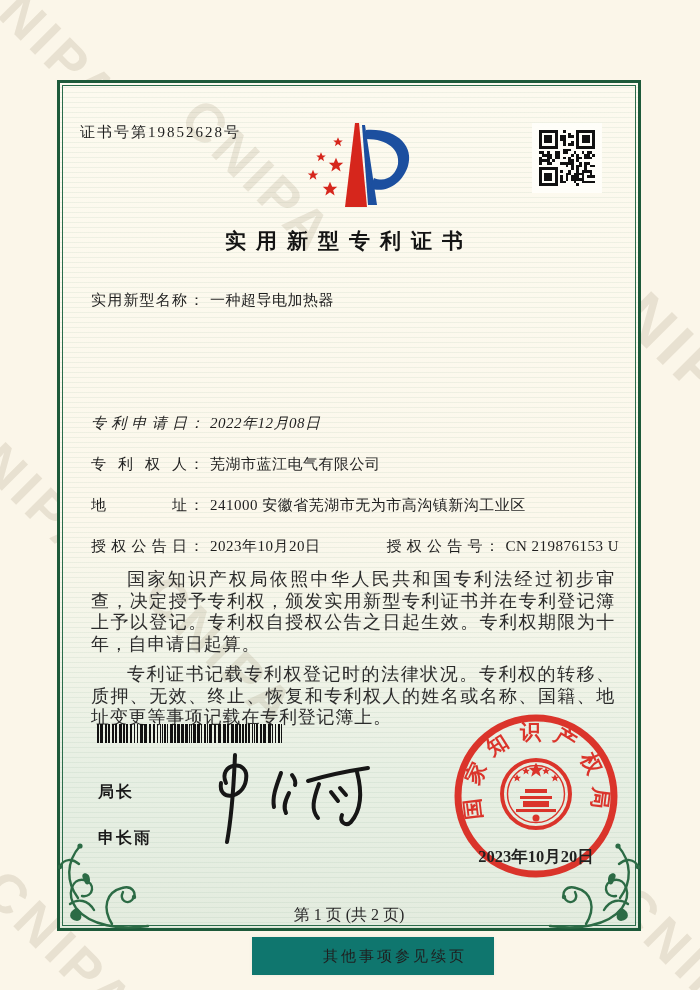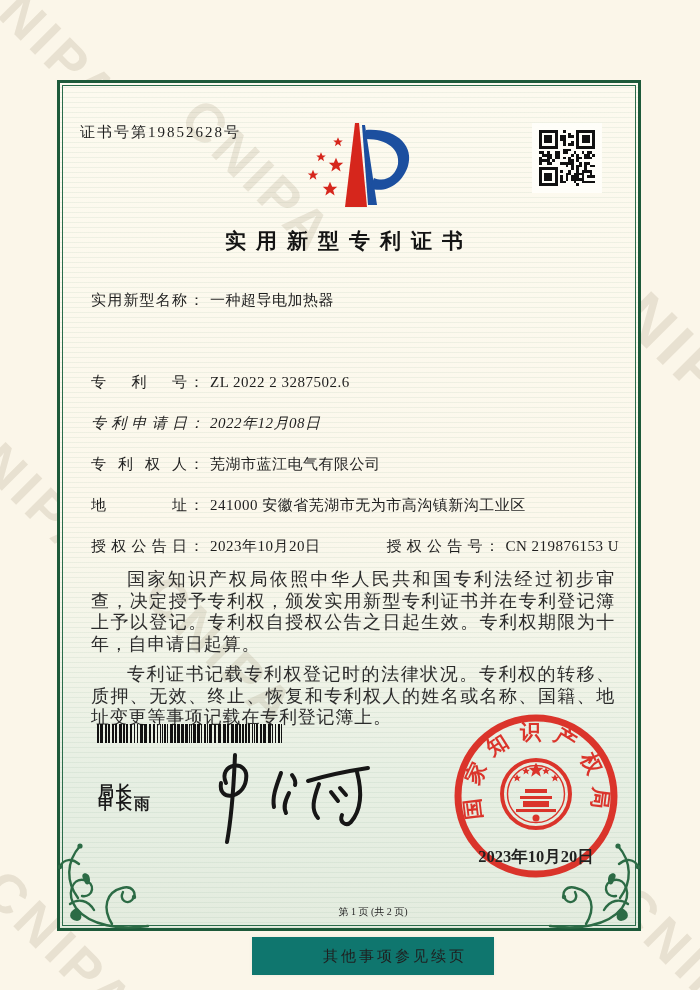--- a/index.html
+++ b/index.html
@@ -37,27 +37,27 @@
   .grant2{margin-left:66px;}
 
   .paras{position:absolute;left:31px;top:486px;width:524px;font-size:18px;line-height:21.5px;
          text-align:justify;color:#2c2c2c;letter-spacing:0.8px;}
   .paras p{margin:0 0 9px 0;text-indent:2em;}
 
   .barcode{position:absolute;left:37px;top:641px;width:190px;height:19px;}
 
   .director-title{position:absolute;left:38px;top:699px;font-size:16px;font-weight:bold;
                   font-family:Liberation Serif, serif;color:#1a1a1a;letter-spacing:2px;}
-  .director-name{position:absolute;left:38px;top:711px;font-size:16px;font-weight:bold;
+  .director-name{position:absolute;left:38px;top:745px;font-size:16px;font-weight:bold;
                  font-family:"Liberation Sans","DejaVu Sans",sans-serif;color:#1a1a1a;letter-spacing:2px;}
   .signature{position:absolute;left:128px;top:664px;width:220px;height:105px;}
 
   .seal{position:absolute;left:390px;top:627px;width:172px;height:172px;}
 
-  .page-footer{position:absolute;left:0;top:822px;width:100%;text-align:center;font-size:10px;color:#2a2a2a;padding-left:24px;}
+  .page-footer{position:absolute;left:0;top:822px;width:100%;text-align:center;font-size:16px;color:#2a2a2a;}
 
   .ornament{position:absolute;width:100px;height:100px;}
   .orn-bl{left:50px;top:836px;}
   .orn-br{left:548px;top:836px;transform:scaleX(-1);}
 
   .bottom-note{position:absolute;left:252px;top:937px;width:198px;height:38px;background:#0f766e;
                box-shadow:0 0 4px rgba(0,0,0,0.06);display:flex;align-items:center;justify-content:center;
                font-size:15px;letter-spacing:3px;color:#1f1f1f;padding-left:44px;}
 </style>
 </head>
@@ -232,23 +232,20 @@
             <rect x="14" y="20" width="1" height="1"></rect>
           </g>
       </svg>
     </div>
 
     <div class="title">实用新型专利证书</div>
 
     <div class="field-row" style="top:208px;">
       <span class="flabel">实用新型名称</span><span class="fcolon">：</span><span class="fvalue">一种超导电加热器</span>
     </div>
-    <div class="field-row" style="top:290px;">
-      <span class="flabel">专利号</span><span class="fcolon">：</span><span class="fvalue">ZL 2022 2 3287502.6</span>
-    </div>
     <div class="field-row" style="top:331px;font-style:italic;">
       <span class="flabel">专利申请日</span><span class="fcolon">：</span><span class="fvalue">2022年12月08日</span>
     </div>
     <div class="field-row" style="top:372px;">
       <span class="flabel">专利权人</span><span class="fcolon">：</span><span class="fvalue">芜湖市蓝江电气有限公司</span>
     </div>
     <div class="field-row" style="top:413px;">
       <span class="flabel">地址</span><span class="fcolon">：</span><span class="fvalue">241000 安徽省芜湖市无为市高沟镇新沟工业区</span>
     </div>
     <div class="field-row" style="top:454px;">

